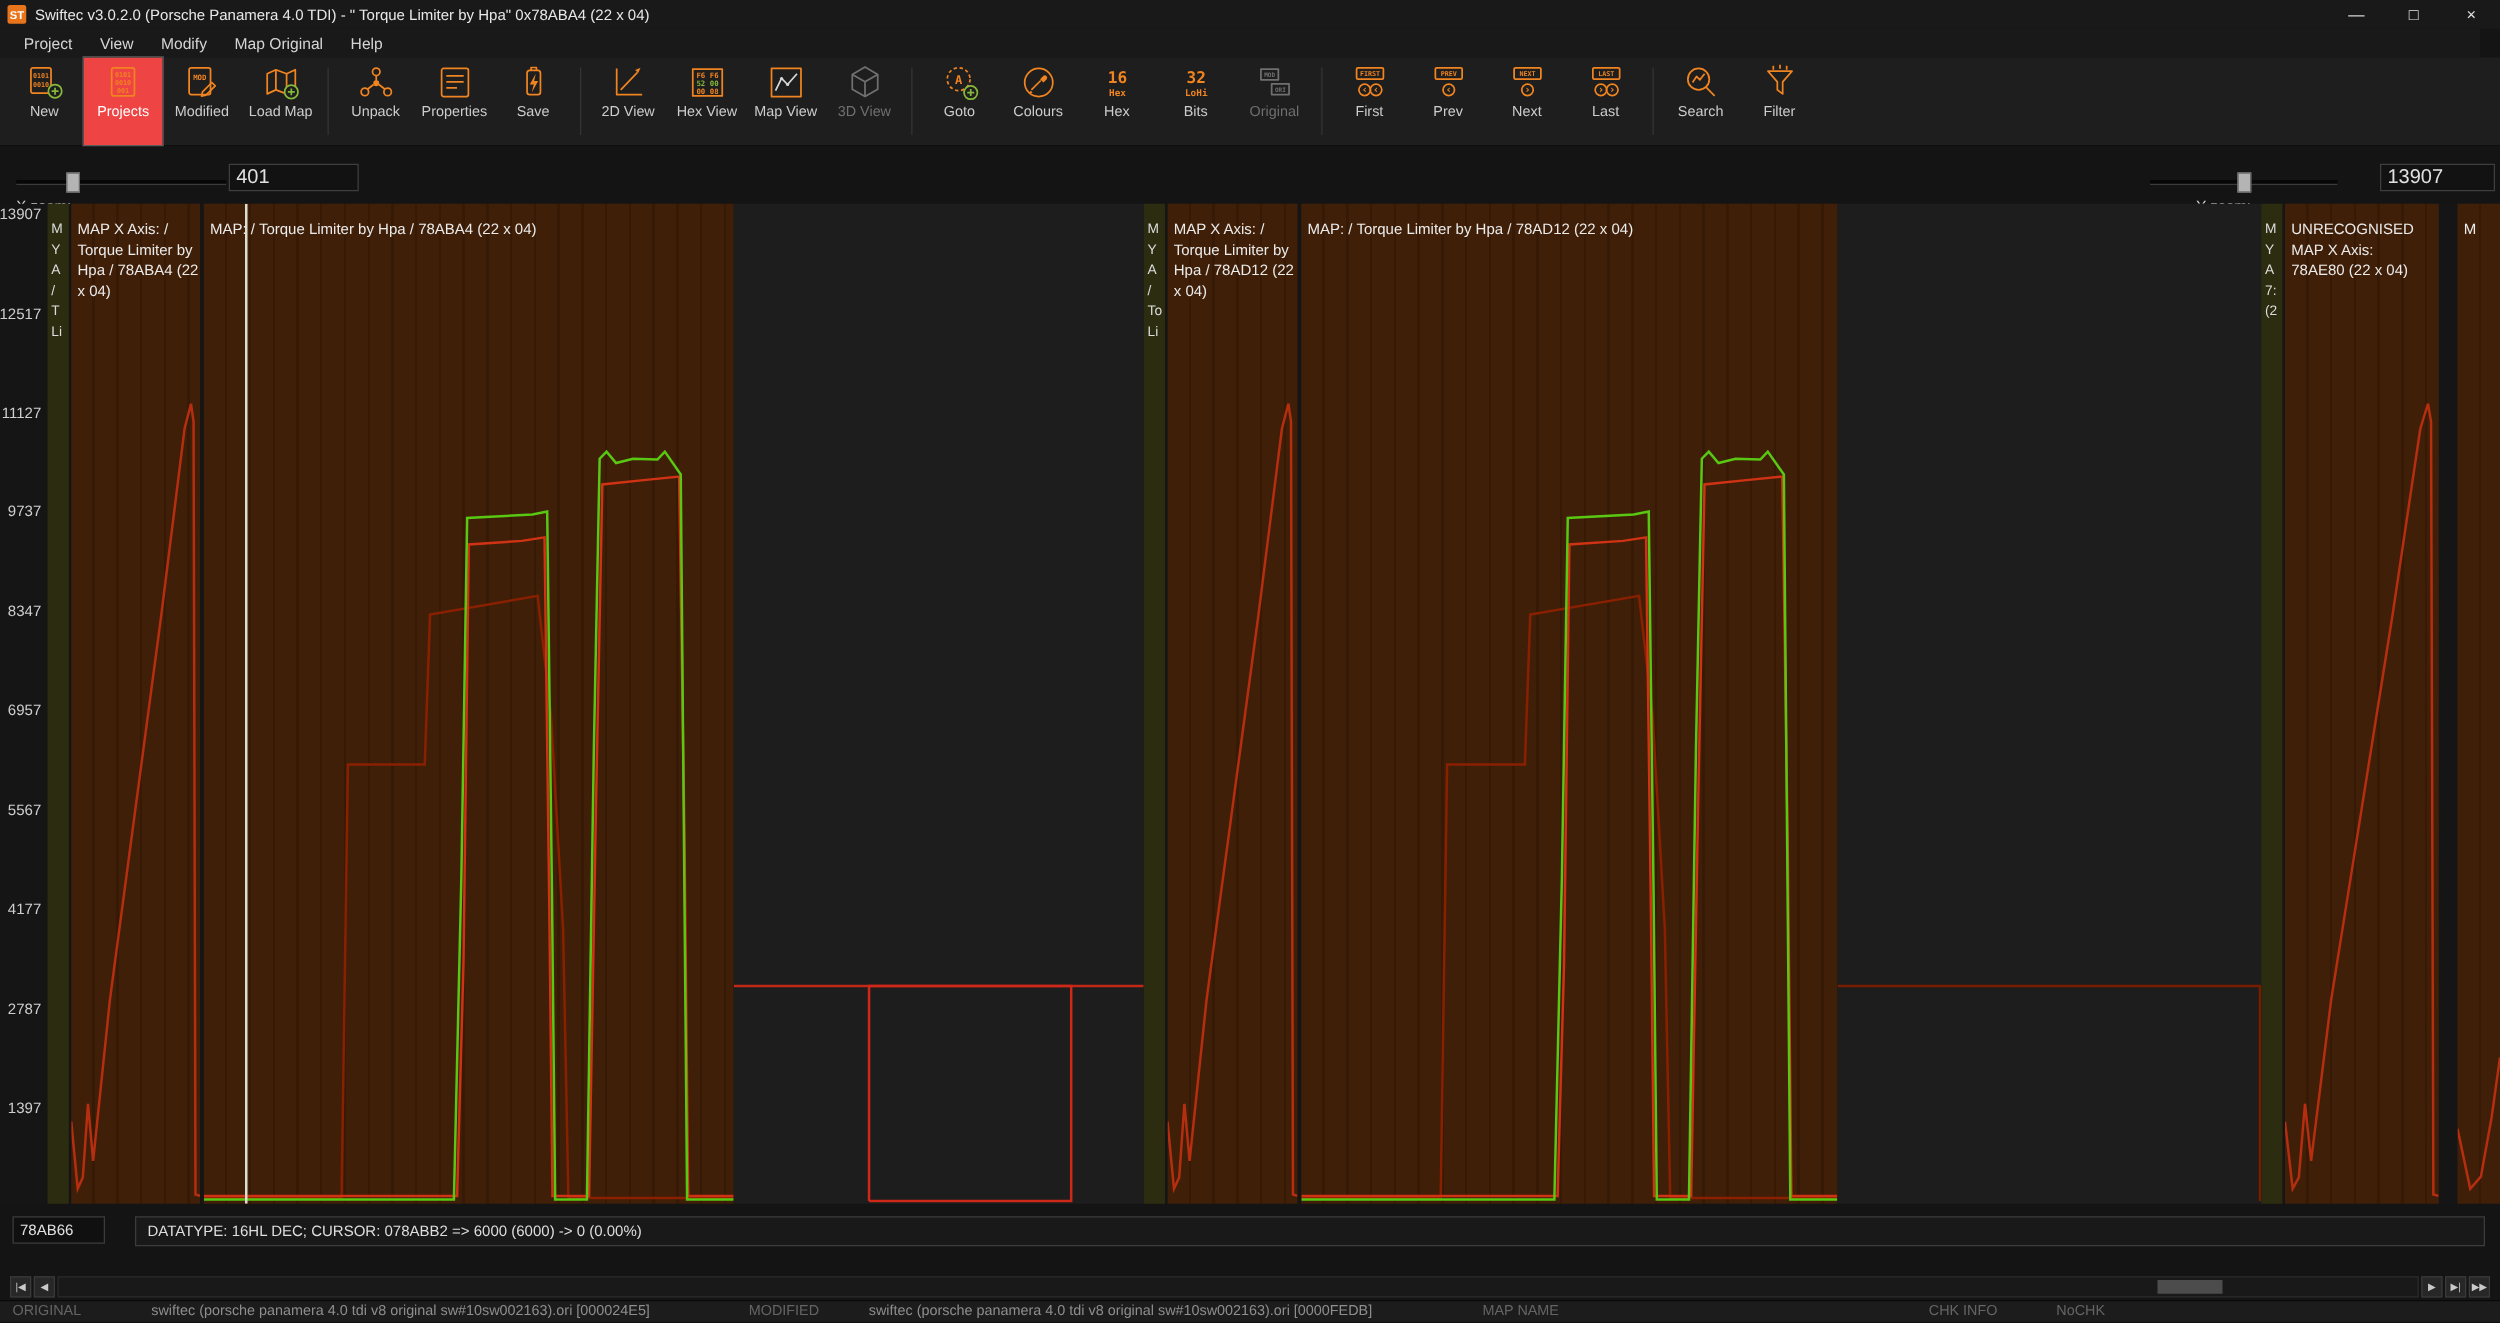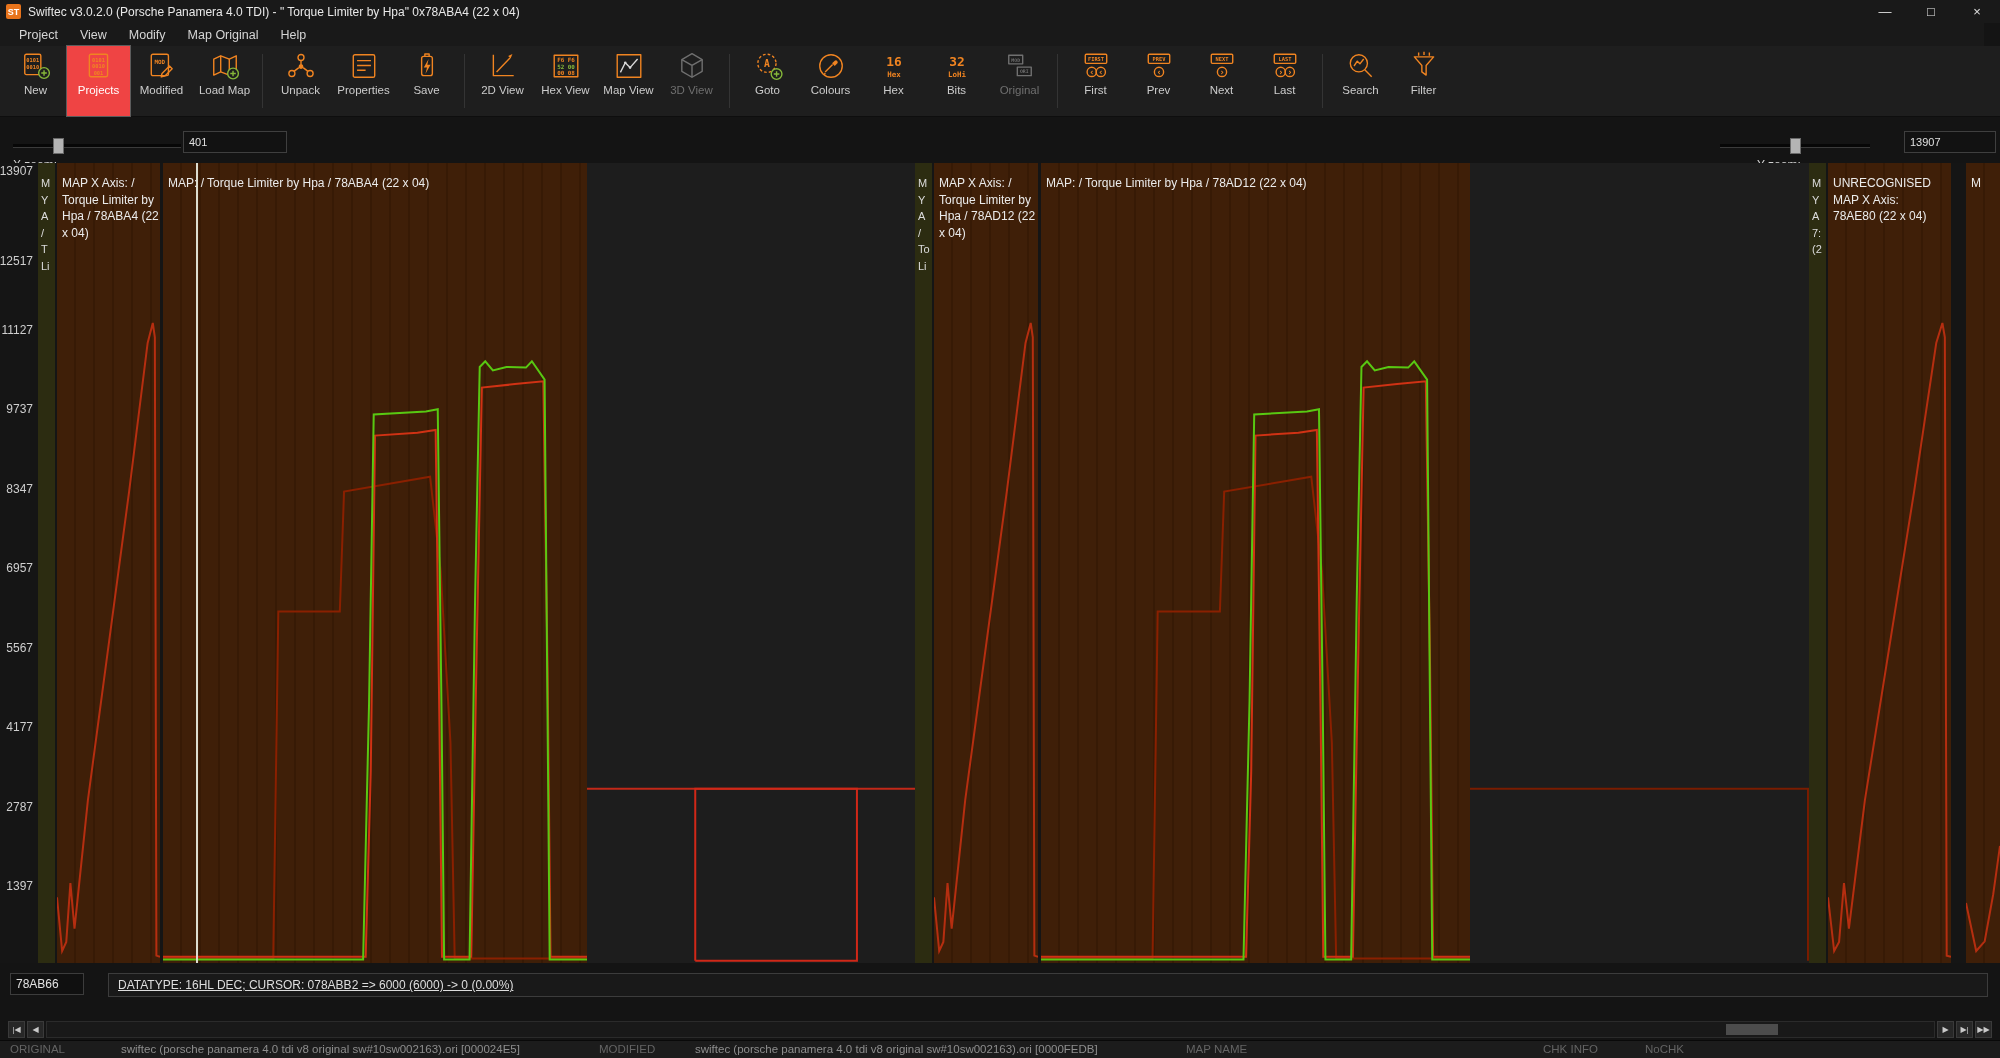--- a/index.html
+++ b/index.html
@@ -23,38 +23,38 @@
   .tb-btn.disabled{color:#6f6f6f;}
   .tb-icon{width:30px;height:30px;display:block;}
   .tb-icon svg{width:30px;height:30px;display:block;}
   .tb-sep{width:1px;background:#343434;margin:8px 6px;}
   
   .zoom-label{position:absolute;font-size:12px;color:#d2d2d2;margin-top:36px;}
   .slider{position:absolute;height:15px;}
   .slider-track{position:absolute;left:0;right:0;top:6px;height:3px;background:#070707;border-bottom:1px solid #3b3b3b;}
   .slider-thumb{position:absolute;top:0;width:9px;height:14px;background:#b4b4b4;border:1px solid #6a6a6a;}
   .zoom-input{position:absolute;height:20px;background:#121212;border:1px solid #3f3f3f;color:#e0e0e0;
-              font-size:11px;font-family:"Liberation Sans",sans-serif;padding:0 5px;}
+              font-size:16px;font-family:"Liberation Sans",sans-serif;padding:0 5px;}
   
   .chart-area{position:absolute;top:163px;left:0;width:2000px;height:800px;background:#151515;}
   .y-axis{position:absolute;left:0;top:0;width:38px;height:100%;z-index:5;}
   .ytick{position:absolute;right:5px;transform:translateY(-50%);font-size:12px;color:#cfcfcf;}
   .panel{position:absolute;top:0;height:800px;overflow:hidden;}
   .panel svg{position:absolute;left:0;top:0;width:100%;height:100%;z-index:1;}
   .brown{background:repeating-linear-gradient(90deg,#3f1f08 0 17px,#371a05 17px 19px);}
   .darkp{background:#1d1d1d;}
   .strip{background:#2c2c11;}
   .panel-header{position:absolute;top:12px;left:5px;z-index:3;font-size:12px;line-height:16.5px;color:#ebebeb;white-space:pre-line;}
   .strip-text{position:absolute;top:12px;left:3px;z-index:3;font-size:11px;line-height:16.5px;color:#dcdcdc;white-space:pre;}
   .cursor-line{position:absolute;top:0;bottom:0;left:calc(8% - 1px);width:2px;background:#ddddd0;z-index:2;}
   
   .addr-box{position:absolute;top:973px;left:10px;width:62px;height:20px;background:#101010;border:1px solid #3c3c3c;
             color:#e2e2e2;font-size:12px;font-family:"Liberation Sans",sans-serif;padding:0 5px;}
   .info-strip{position:absolute;top:973px;left:108px;right:12px;height:22px;line-height:22px;border:1px solid #3c3c3c;
-              background:#191919;color:#dedede;font-size:12px;padding-left:9px;white-space:nowrap;text-decoration:underline;}
+              background:#191919;color:#dedede;font-size:12px;padding-left:9px;white-space:nowrap;}
   
   .scroll-row{position:absolute;top:1021px;left:8px;right:8px;height:17px;display:flex;align-items:center;gap:2px;}
   .scroll-btn{width:17px;height:17px;background:#272727;border:1px solid #3a3a3a;color:#c9c9c9;font-size:8px;
               display:flex;align-items:center;justify-content:center;box-sizing:border-box;white-space:nowrap;}
   .scroll-track{flex:1;height:17px;background:#191919;border:1px solid #2b2b2b;position:relative;box-sizing:border-box;}
   .scroll-thumb{position:absolute;left:89%;top:2px;bottom:2px;width:52px;background:#4c4c4c;}
   
   .bottom-bar{position:absolute;left:0;right:0;bottom:0;height:17px;background:#1c1c1c;border-top:1px solid #090909;}
   .bottom-bar span{position:absolute;top:0;line-height:17px;font-size:11.5px;color:#646464;white-space:nowrap;}
   .bottom-bar span.file{color:#8e8e8e;}
@@ -334,21 +334,21 @@
   <div class="zoom-label" style="left:1757px;top:122px">Y zoom:</div>
   <div class="slider" style="left:1720px;top:138px;width:150px">
     <div class="slider-track"></div>
     <div class="slider-thumb" style="left:70px"></div>
   </div>
   <input class="zoom-input" style="left: 1904px; top: 131px; width: 80px;" value="13907">
 
   <div class="chart-area">
     <div class="y-axis" id="yaxis">
         <div class="ytick" style="top: 1.02143%;">13907</div>
-        <div class="ytick" style="top: 10.95%; margin-top: 10px;">12517</div>
+        <div class="ytick" style="top: 10.95%;">12517</div>
         <div class="ytick" style="top: 20.8786%;">11127</div>
         <div class="ytick" style="top: 30.8071%;">9737</div>
         <div class="ytick" style="top: 40.7357%;">8347</div>
         <div class="ytick" style="top: 50.6643%;">6957</div>
         <div class="ytick" style="top: 60.5929%;">5567</div>
         <div class="ytick" style="top: 70.5214%;">4177</div>
         <div class="ytick" style="top: 80.45%;">2787</div>
         <div class="ytick" style="top: 90.3786%;">1397</div>
       </div>
 

